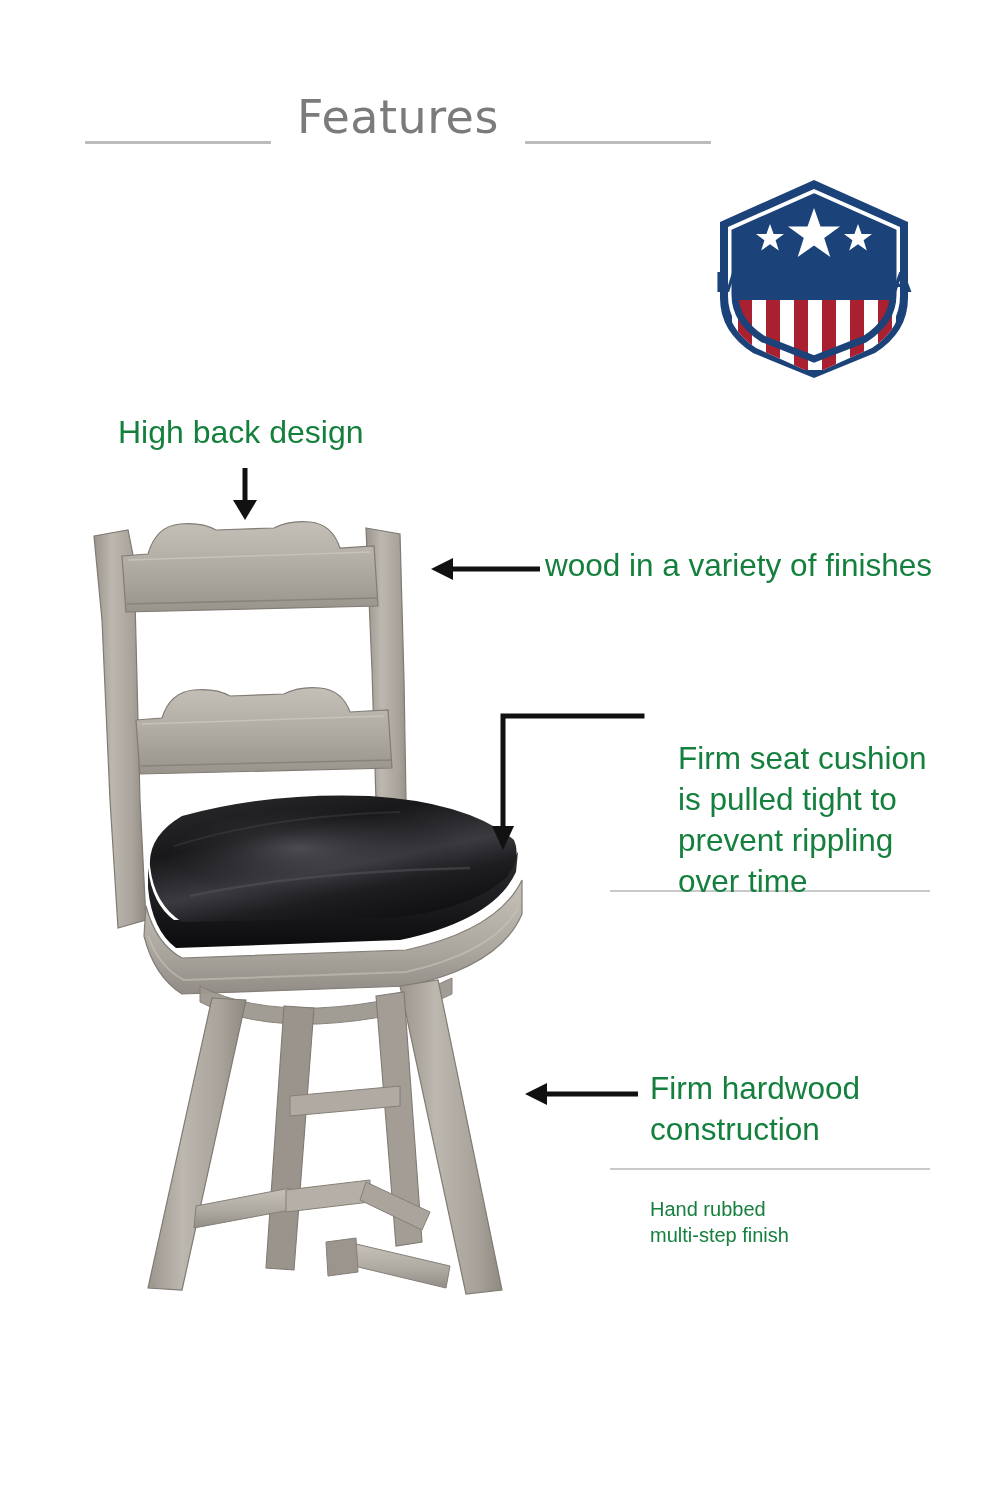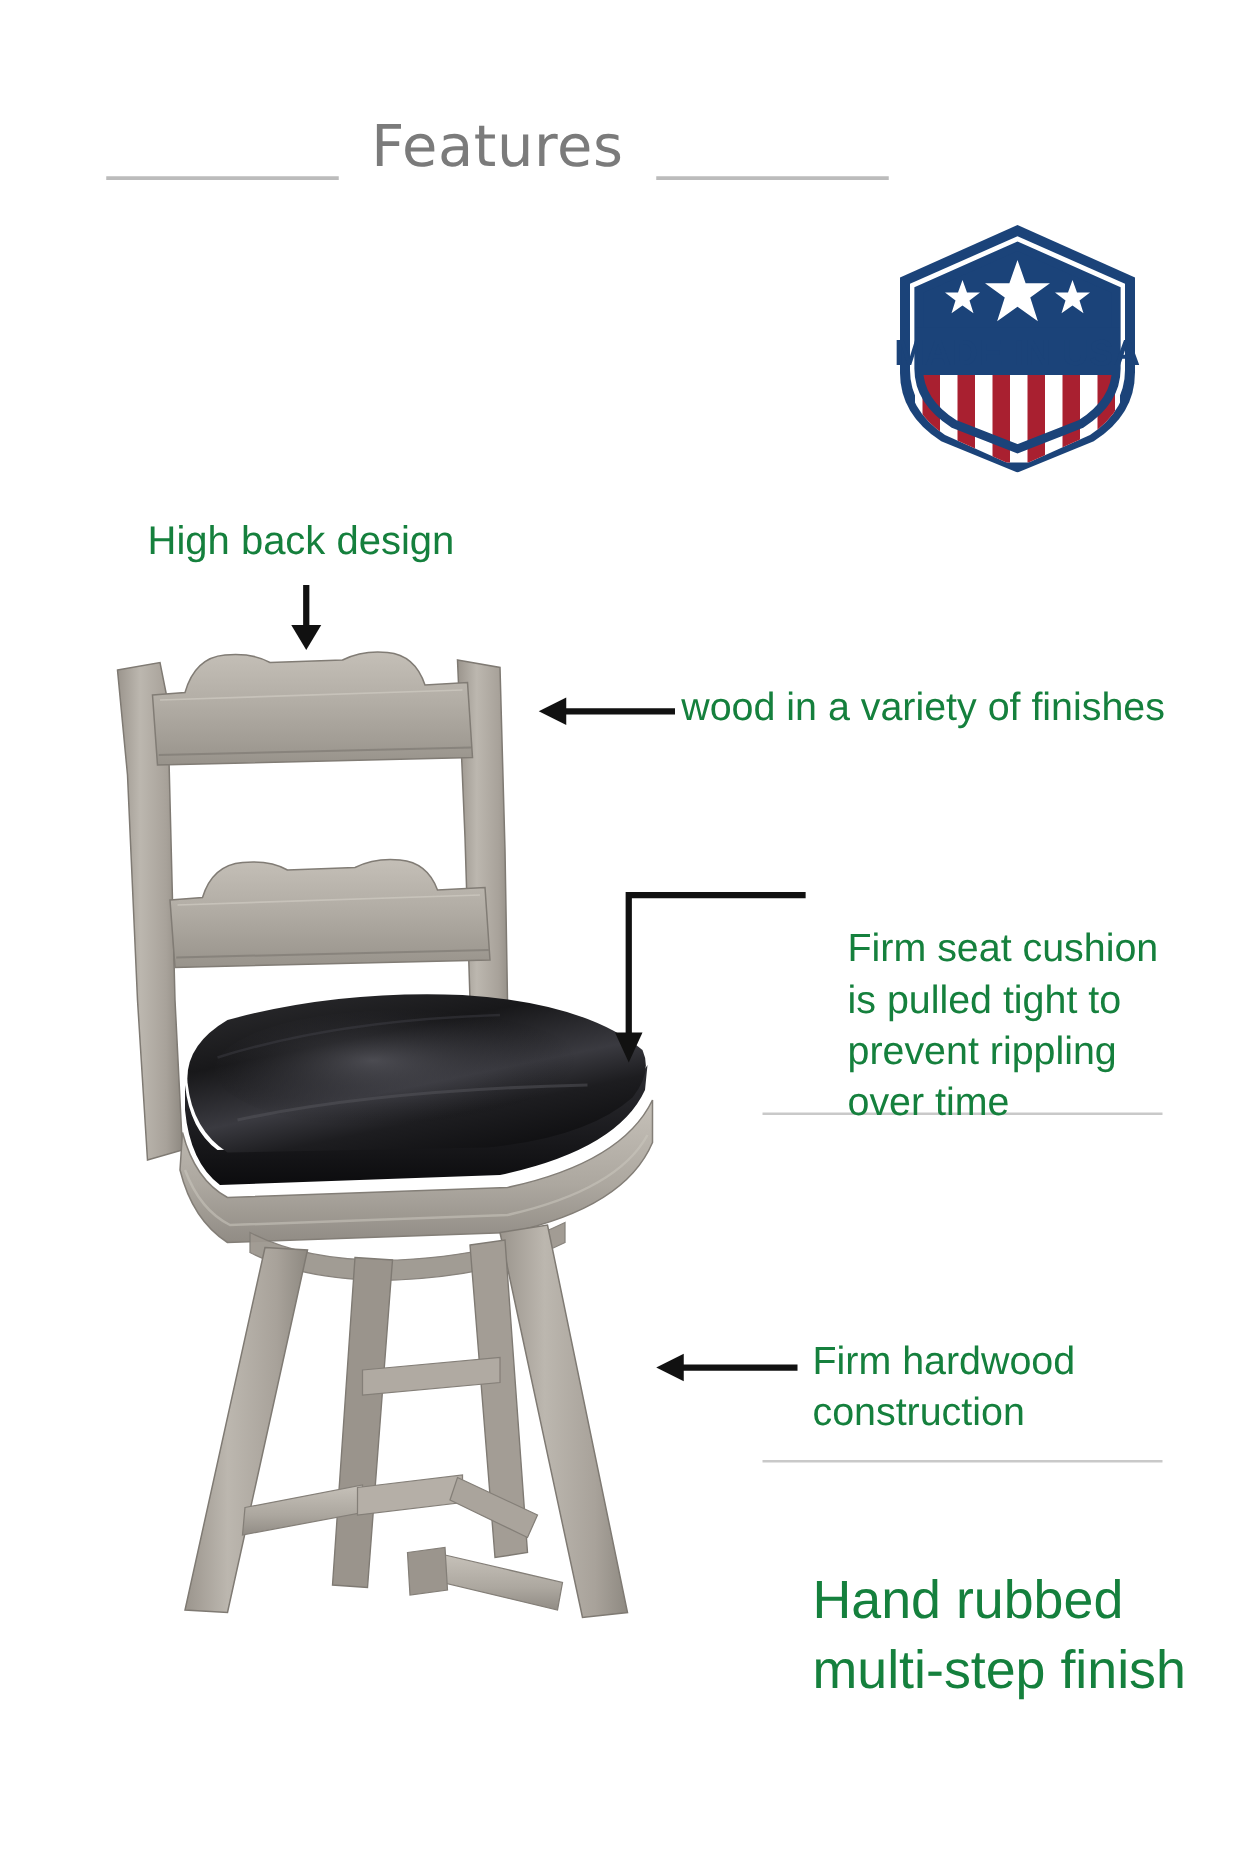--- a/index.html
+++ b/index.html
@@ -74,21 +74,21 @@
     line-height: 1.30;
     font-weight: 400;
   }
   .callout .line { display: block; white-space: nowrap; }
 
   #callout-highback { left: 118px; top: 412px; font-size: 32px; }
   #callout-wood     { left: 545px; top: 545px; font-size: 31.5px; }
   #callout-cushion  { left: 678px; top: 698px; font-size: 31.5px; margin-top: 40px; }
   #callout-woodseat { left: 652px; top: 935px; font-size: 31.5px; }
   #callout-solid    { left: 650px; top: 1068px; font-size: 31.5px; }
-  #callout-finish   { left: 650px; top: 1253px; font-size: 43px; }
+  #callout-finish   { left: 650px; top: 1196px; font-size: 20px; }
 
   
   .divider {
     position: absolute;
     height: 2px;
     background: #c9c9c9;
   }
   #divider-1 { left: 610px; top: 890px;  width: 320px; }
   #divider-2 { left: 610px; top: 1168px; width: 320px; }
 

